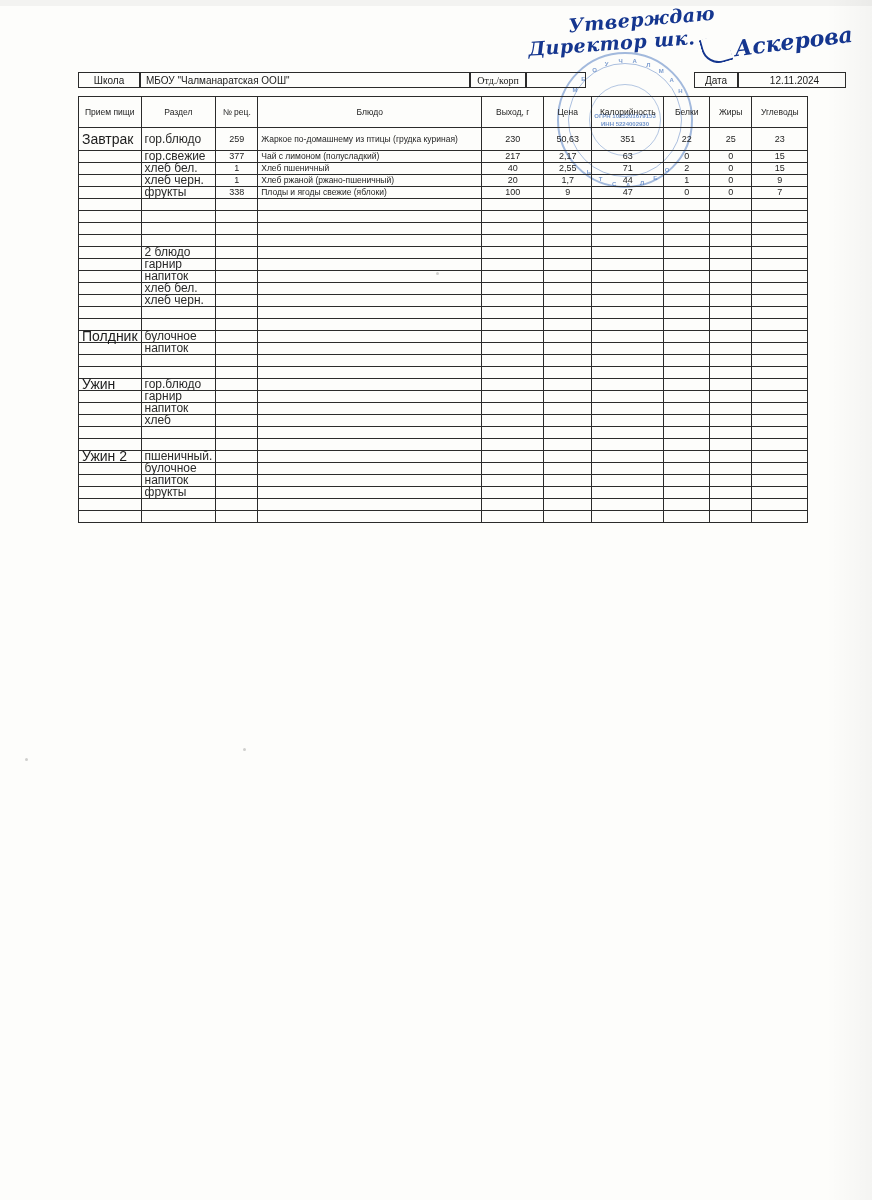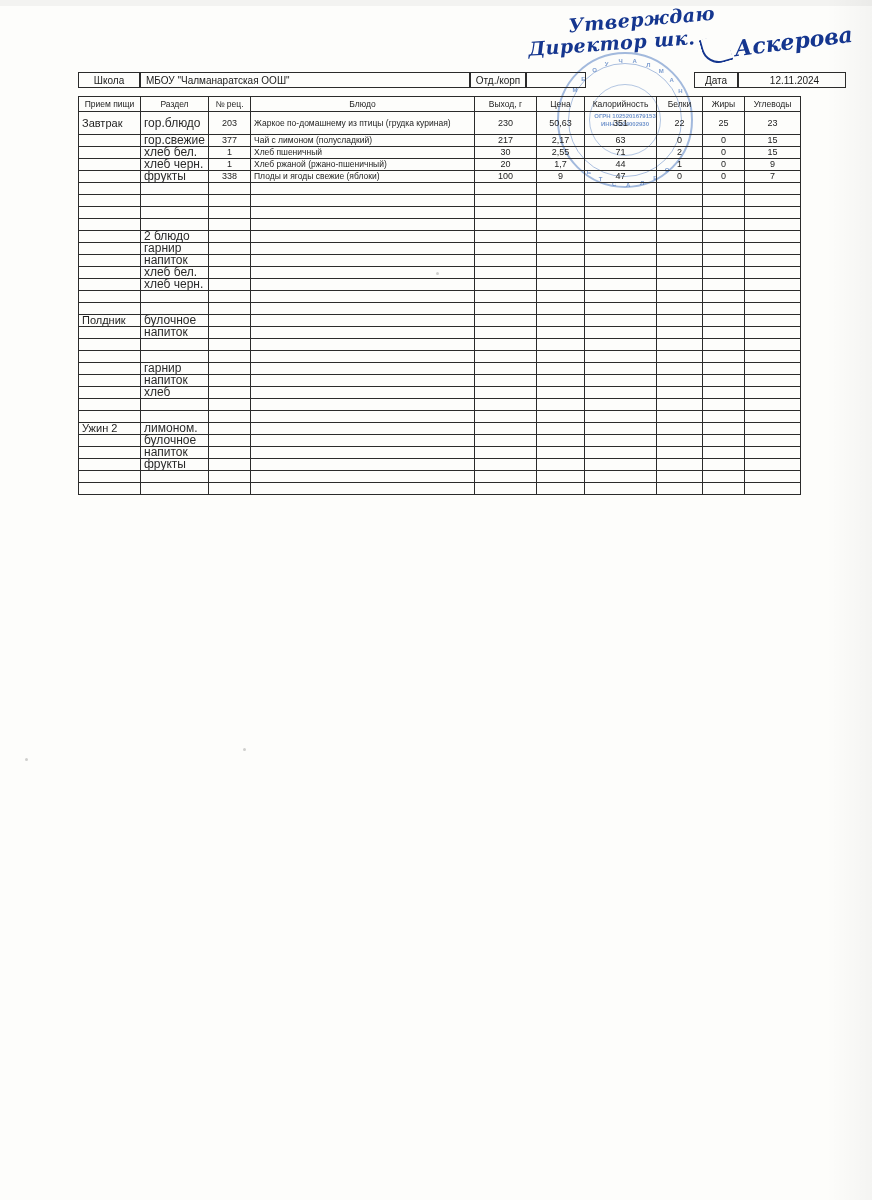--- a/index.html
+++ b/index.html
@@ -160,21 +160,21 @@
     font-size: 10px;
   }
   .hdr .label {
     justify-content: center;
   }
   .hdr .value {
     padding-left: 5px;
   }
   .hdr-school-label { left: 0px;  width: 62px; }
   .hdr-school-value { left: 62px; width: 330px; }
-  .hdr-dept-label   { left: 392px; width: 56px; justify-content:center; }
+  .hdr-dept-label   { left: 392px; width: 56px; justify-content:center;font-family:Liberation Serif, serif; }
   .hdr-dept-value   { left: 448px; width: 60px; }
   .hdr-date-label   { left: 616px; width: 44px; justify-content:center; }
   .hdr-date-value   { left: 660px; width: 108px; justify-content:center; }
 
   
   table.menu {
     position: absolute;
     left: 78px;
     top: 96px;
     border-collapse: collapse;
@@ -187,37 +187,37 @@
     padding: 0 3px;
     height: 12px;
     box-sizing: border-box;
     vertical-align: middle;
     font-weight: normal;
     line-height: 11px;
   }
   table.menu th {
     text-align: center;
     font-size: 8.5px;
-    height: 15px;
+    height: 31px;
     color: #1d1d1d;
   }
   
   .c-meal   { width: 62px; }
   .c-sect   { width: 62px; }
   .c-rec    { width: 42px; text-align: center; }
   .c-dish   { width: 224px; }
   .c-out    { width: 62px; text-align: center; }
   .c-price  { width: 48px; text-align: center; }
   .c-cal    { width: 72px; text-align: center; }
   .c-prot   { width: 46px; text-align: center; }
   .c-fat    { width: 42px; text-align: center; }
   .c-carb   { width: 56px; text-align: center; }
 
   td.meal {
-    font-size: 11px;
+    font-size: 14px;
     padding-left: 4px;
   }
   td.sect {
     font-size: 12px;
     padding-left: 4px;
     color: #2a2a2a;
   }
   td.dish {
     font-size: 8.5px;
     padding-left: 4px;
@@ -297,21 +297,21 @@
         <th class="c-cal">Калорийность</th>
         <th class="c-prot">Белки</th>
         <th class="c-fat">Жиры</th>
         <th class="c-carb">Углеводы</th>
       </tr>
     </thead>
     <tbody id="menu-body">
         <tr class="tall">
           <td class="c-meal meal">Завтрак</td>
           <td class="c-sect sect">гор.блюдо</td>
-          <td class="c-rec num">203</td>
+          <td class="c-rec num">259</td>
           <td class="c-dish dish">Жаркое по-домашнему из птицы (грудка куриная)</td>
           <td class="c-out num">230</td>
           <td class="c-price num">50,63</td>
           <td class="c-cal num">351</td>
           <td class="c-prot num">22</td>
           <td class="c-fat num">25</td>
           <td class="c-carb num">23</td>
         </tr>
         <tr class="blank">
           <td class="c-meal meal"></td>
@@ -323,21 +323,21 @@
           <td class="c-cal num">63</td>
           <td class="c-prot num">0</td>
           <td class="c-fat num">0</td>
           <td class="c-carb num">15</td>
         </tr>
         <tr class="blank">
           <td class="c-meal meal"></td>
           <td class="c-sect sect">хлеб бел.</td>
           <td class="c-rec num">1</td>
           <td class="c-dish dish">Хлеб пшеничный</td>
-          <td class="c-out num">30</td>
+          <td class="c-out num">40</td>
           <td class="c-price num">2,55</td>
           <td class="c-cal num">71</td>
           <td class="c-prot num">2</td>
           <td class="c-fat num">0</td>
           <td class="c-carb num">15</td>
         </tr>
         <tr class="blank">
           <td class="c-meal meal"></td>
           <td class="c-sect sect">хлеб черн.</td>
           <td class="c-rec num">1</td>
@@ -535,20 +535,32 @@
           <td class="c-rec num"></td>
           <td class="c-dish dish"></td>
           <td class="c-out num"></td>
           <td class="c-price num"></td>
           <td class="c-cal num"></td>
           <td class="c-prot num"></td>
           <td class="c-fat num"></td>
           <td class="c-carb num"></td>
         </tr>
         <tr class="blank">
+          <td class="c-meal meal">Ужин</td>
+          <td class="c-sect sect">гор.блюдо</td>
+          <td class="c-rec num"></td>
+          <td class="c-dish dish"></td>
+          <td class="c-out num"></td>
+          <td class="c-price num"></td>
+          <td class="c-cal num"></td>
+          <td class="c-prot num"></td>
+          <td class="c-fat num"></td>
+          <td class="c-carb num"></td>
+        </tr>
+        <tr class="blank">
           <td class="c-meal meal"></td>
           <td class="c-sect sect">гарнир</td>
           <td class="c-rec num"></td>
           <td class="c-dish dish"></td>
           <td class="c-out num"></td>
           <td class="c-price num"></td>
           <td class="c-cal num"></td>
           <td class="c-prot num"></td>
           <td class="c-fat num"></td>
           <td class="c-carb num"></td>
@@ -596,21 +608,21 @@
           <td class="c-dish dish"></td>
           <td class="c-out num"></td>
           <td class="c-price num"></td>
           <td class="c-cal num"></td>
           <td class="c-prot num"></td>
           <td class="c-fat num"></td>
           <td class="c-carb num"></td>
         </tr>
         <tr class="blank">
           <td class="c-meal meal">Ужин 2</td>
-          <td class="c-sect sect">лимоном.</td>
+          <td class="c-sect sect">пшеничный.</td>
           <td class="c-rec num"></td>
           <td class="c-dish dish"></td>
           <td class="c-out num"></td>
           <td class="c-price num"></td>
           <td class="c-cal num"></td>
           <td class="c-prot num"></td>
           <td class="c-fat num"></td>
           <td class="c-carb num"></td>
         </tr>
         <tr class="blank">

